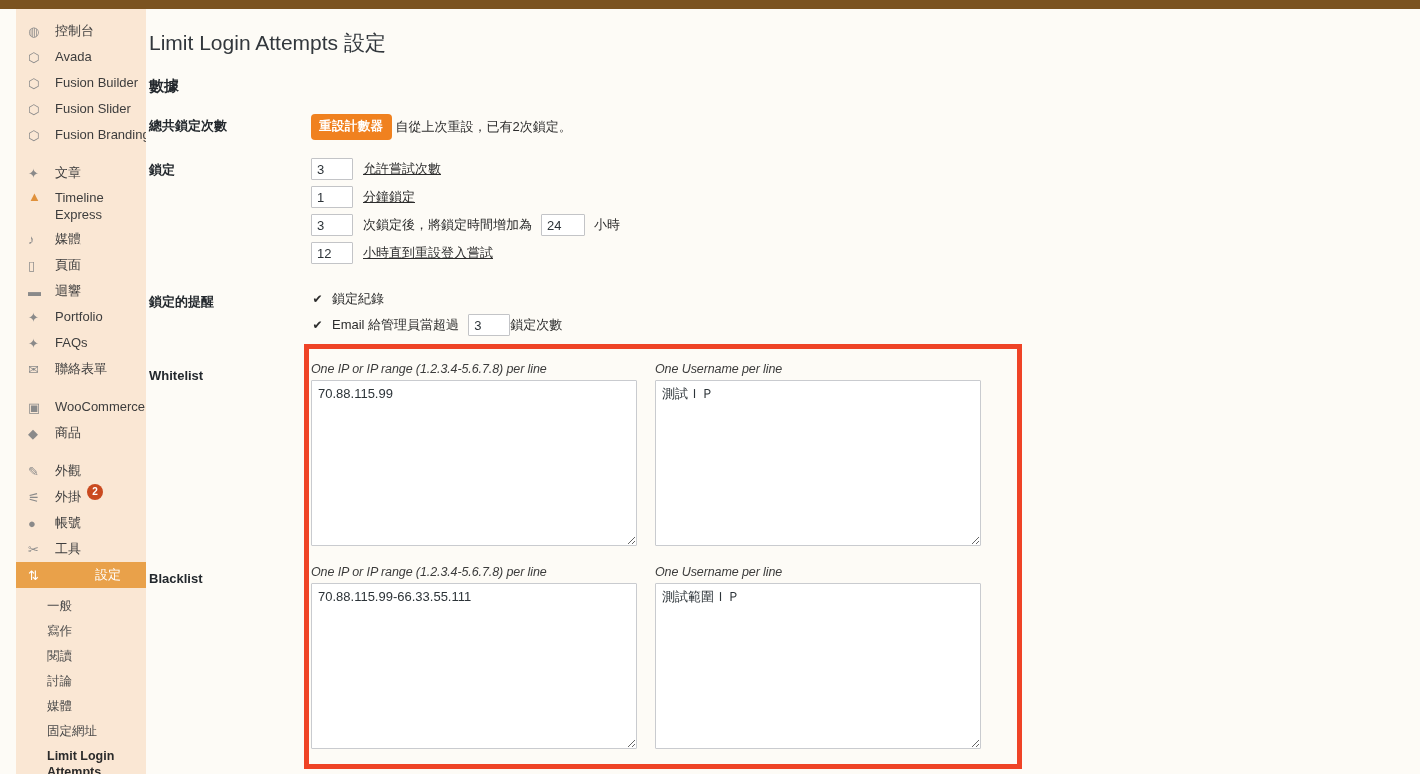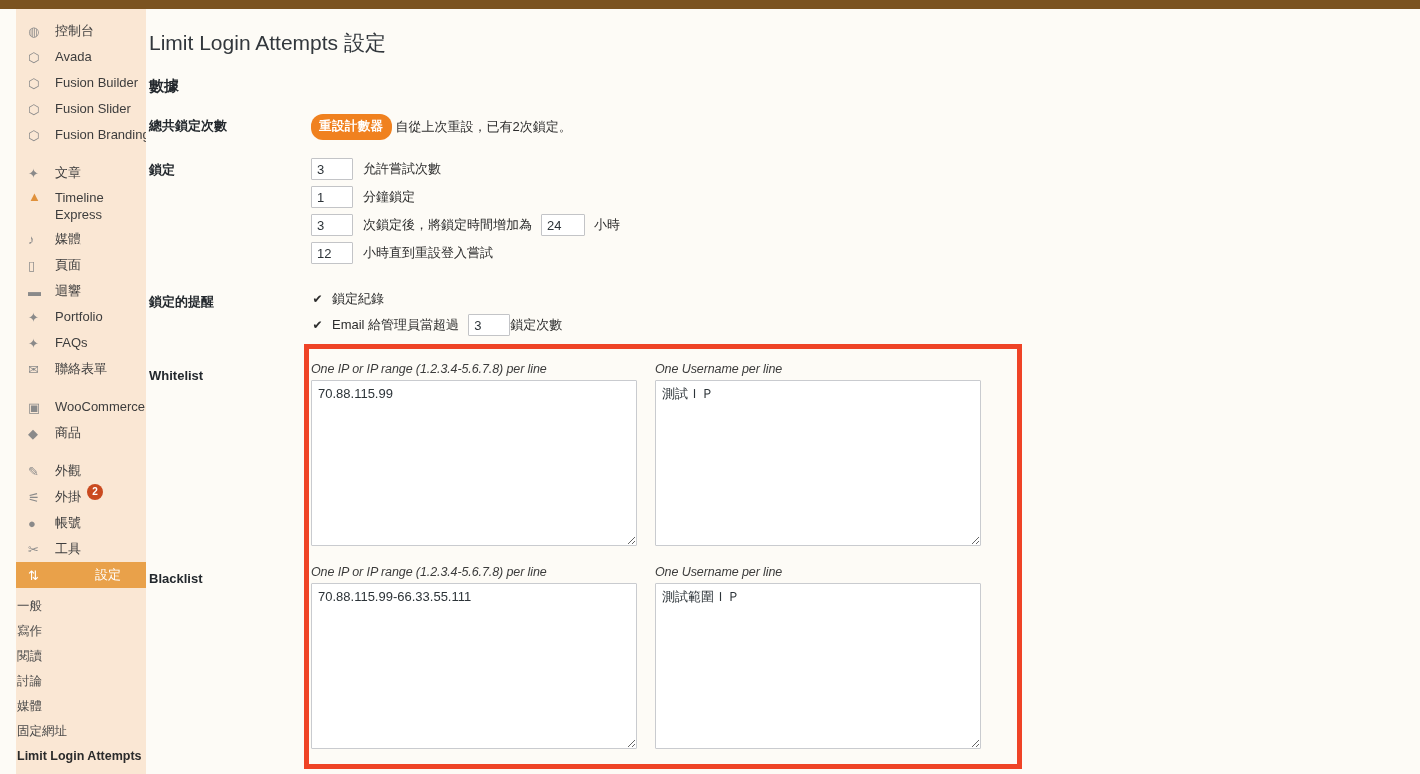--- a/index.html
+++ b/index.html
@@ -83,21 +83,21 @@
     color: #fff;
     font-size: 10px;
     line-height: 16px;
     text-align: center;
     margin-left: 6px;
     vertical-align: middle;
     font-weight: bold;
   }
 
   .submenu-item {
-    padding-left: 1px;
+    padding-left: 31px;
     font-size: 12.5px;
     line-height: 25px;
     color: #4b4b4b;
     cursor: pointer;
   }
   .submenu-item.sub-current {
     color: #2b2b2b;
     font-weight: bold;
     line-height: 16px;
     padding-top: 4px; padding-bottom: 4px;
@@ -160,21 +160,21 @@
   .row-body { flex: 1; }
 
   .btn-reset {
     display: inline-block;
     background: #F0811F;
     color: #ffffff;
     font-size: 12.5px;
     font-weight: bold;
     padding: 4px 8px 5px 8px;
     border: none;
-    border-radius: 12px;
+    border-radius: 4px;
     cursor: pointer;
     vertical-align: middle;
     letter-spacing: 0.4px;
   }
   .reset-note {
     font-size: 13px;
     color: #2c2c2c;
     margin-left: 4px;
     vertical-align: middle;
   }
@@ -191,21 +191,21 @@
     height: 22px;
     border: 1px solid #c3c4c7;
     background: #ffffff;
     font-size: 13px;
     color: #2c3338;
     padding: 0 3px 0 5px;
     border-radius: 1px;
     font-family: "Liberation Sans", sans-serif;
   }
   input.num.wide { width: 44px; }
-  .field-line .lbl { margin-left: 10px; }
+  .field-line .lbl { margin-left: 10px; text-decoration: underline; }
   .field-line .lbl2 { margin-left: 9px; }
   .field-line .mid { margin: 0 9px 0 10px; }
 
   .check-line {
     display: flex;
     align-items: center;
     margin-bottom: 6px;
     font-size: 13px;
     color: #2c2c2c;
   }

